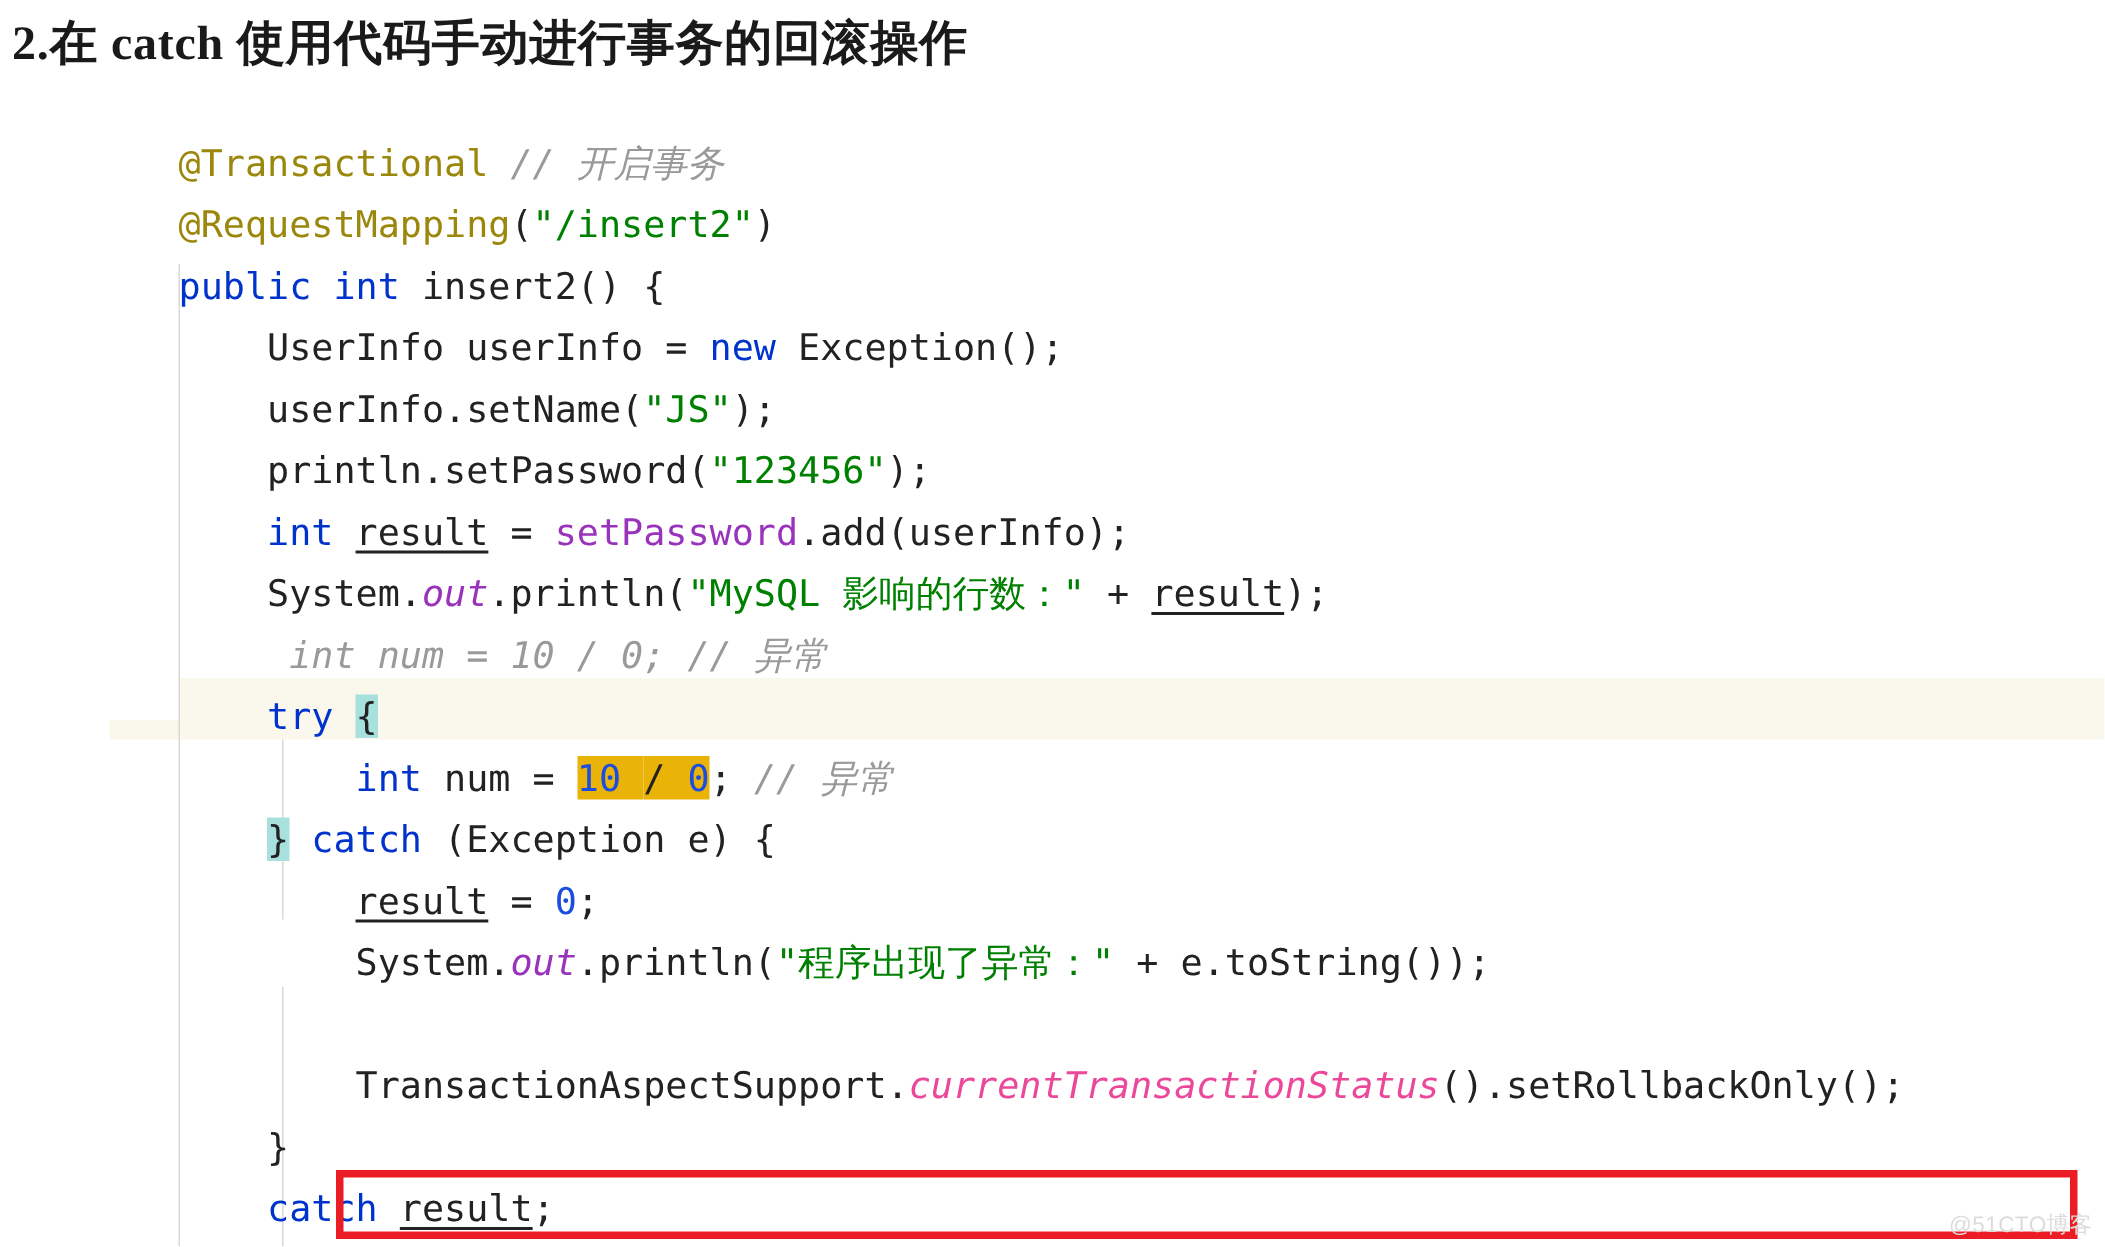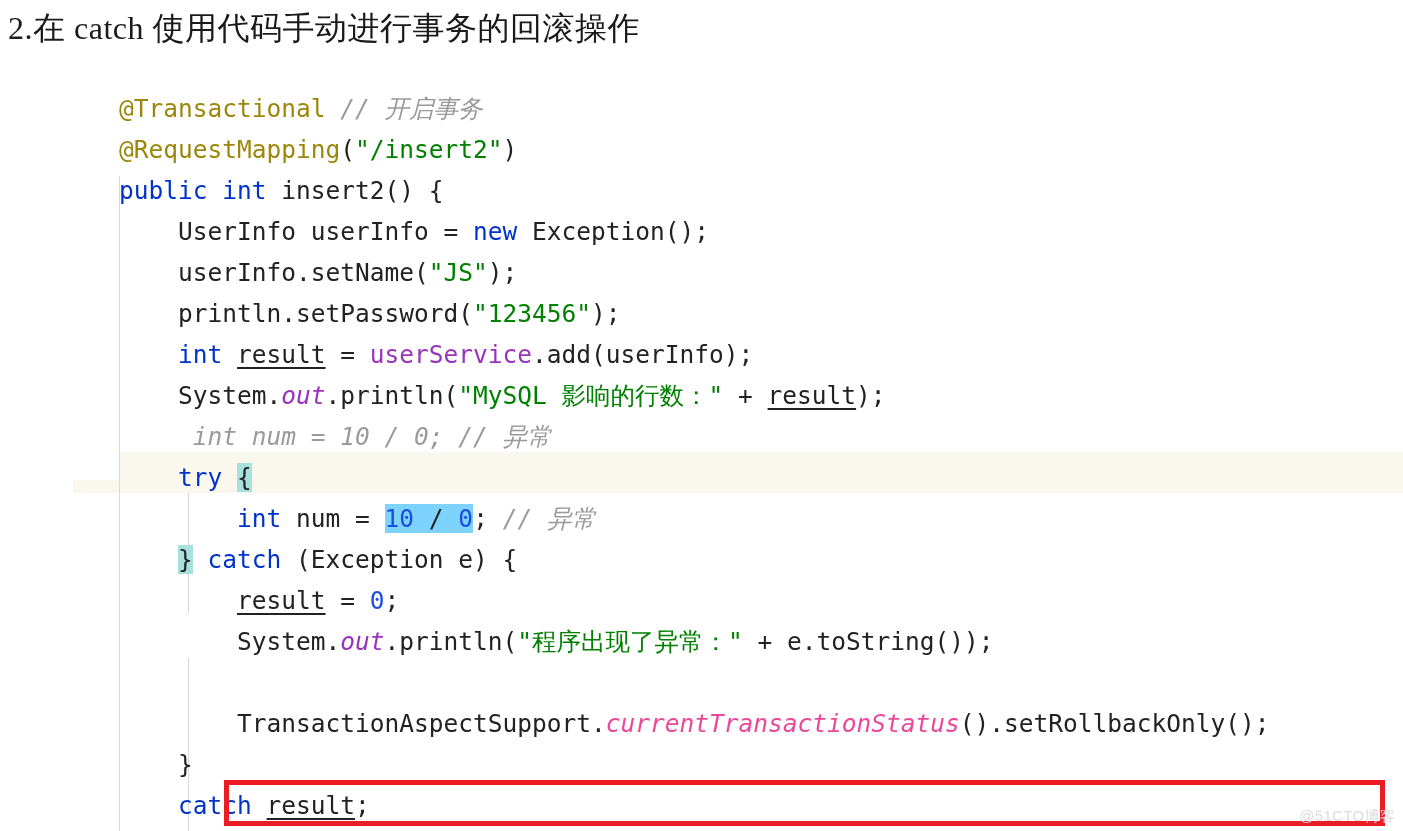--- a/index.html
+++ b/index.html
@@ -21,20 +21,21 @@
   #heading {
     position: absolute;
     left: 8px;
     top: 6px;
     font-family: "Liberation Serif", "DejaVu Serif", serif;
     font-size: 32px;
     line-height: 44px;
     color: #1a1a1a;
     white-space: pre;
     letter-spacing: 0.5px;
+    font-weight: bold;
   }
 
   
   #code-block {
     position: absolute;
     left: 0;
     top: 80px;
     width: 1403px;
     height: 751px;
     background: #ffffff;
@@ -81,21 +82,21 @@
   .cmt     { color: #9a9a9a; font-style: italic; }   
   .fld     { color: #9933bb; }                       
   .fld-i   { color: #9933bb; font-style: italic; }   
   .stat-i  { color: #ec4899; font-style: italic; }   
   .var-u   { text-decoration: underline;
              text-underline-offset: 4px; text-align: center; }           
   .plain   { color: #222222; }
 
   
   .hl-brace  { background: #a8e0de; }
-  .hl-search { background: #7dd3fc; }
+  .hl-search { background: #eab308; }
 
   
   #red-box {
     position: absolute;
     left: 224px;
     top: 700px;
     width: 1161px;
     height: 46px;
     border: 5px solid #ec1c24;
     box-sizing: border-box;
@@ -129,21 +130,21 @@
   <div class="indent-guide ig-2"></div>
   <div class="indent-guide ig-3"></div>
 
   <div id="code-lines">
       <div class="code-line" style="top: 8px; padding-left: 119px;"><span class="ann">@Transactional</span><span class="plain"> </span><span class="cmt">// 开启事务</span></div>
       <div class="code-line" style="top: 49px; padding-left: 119px;"><span class="ann">@RequestMapping</span><span class="plain">(</span><span class="str">"/insert2"</span><span class="plain">)</span></div>
       <div class="code-line" style="top: 90px; padding-left: 119px;"><span class="kw">public</span><span class="plain"> </span><span class="kw">int</span><span class="plain"> insert2() {</span></div>
       <div class="code-line" style="top: 131px; padding-left: 119px;"><span class="plain">    </span><span class="plain">UserInfo userInfo = </span><span class="kw">new</span><span class="plain"> Exception();</span></div>
       <div class="code-line" style="top: 172px; padding-left: 119px;"><span class="plain">    </span><span class="plain">userInfo.setName(</span><span class="str">"JS"</span><span class="plain">);</span></div>
       <div class="code-line" style="top: 213px; padding-left: 119px;"><span class="plain">    </span><span class="plain">println.setPassword(</span><span class="str">"123456"</span><span class="plain">);</span></div>
-      <div class="code-line" style="top: 254px; padding-left: 119px;"><span class="plain">    </span><span class="kw">int</span><span class="plain"> </span><span class="var-u">result</span><span class="plain"> = </span><span class="fld">userService</span><span class="plain">.add(userInfo);</span></div>
+      <div class="code-line" style="top: 254px; padding-left: 119px;"><span class="plain">    </span><span class="kw">int</span><span class="plain"> </span><span class="var-u">result</span><span class="plain"> = </span><span class="fld">setPassword</span><span class="plain">.add(userInfo);</span></div>
       <div class="code-line" style="top: 295px; padding-left: 119px;"><span class="plain">    </span><span class="plain">System.</span><span class="fld-i">out</span><span class="plain">.println(</span><span class="str">"MySQL 影响的行数："</span><span class="plain"> + </span><span class="var-u">result</span><span class="plain">);</span></div>
       <div class="code-line" style="top: 336px; padding-left: 119px;"><span class="plain">     </span><span class="cmt">int num = 10 / 0; // 异常</span></div>
       <div class="code-line" style="top: 377px; padding-left: 119px;"><span class="plain">    </span><span class="kw">try</span><span class="plain"> </span><span class="plain hl-brace">{</span></div>
       <div class="code-line" style="top: 418px; padding-left: 119px;"><span class="plain">        </span><span class="kw">int</span><span class="plain"> num = </span><span class="num hl-search">10</span><span class="plain hl-search"> </span><span class="plain hl-search">/</span><span class="plain hl-search"> </span><span class="num hl-search">0</span><span class="plain">; </span><span class="cmt">// 异常</span></div>
       <div class="code-line" style="top: 459px; padding-left: 119px;"><span class="plain">    </span><span class="plain hl-brace">}</span><span class="plain"> </span><span class="kw">catch</span><span class="plain"> (Exception e) {</span></div>
       <div class="code-line" style="top: 500px; padding-left: 119px;"><span class="plain">        </span><span class="var-u">result</span><span class="plain"> = </span><span class="num">0</span><span class="plain">;</span></div>
       <div class="code-line" style="top: 541px; padding-left: 119px;"><span class="plain">        </span><span class="plain">System.</span><span class="fld-i">out</span><span class="plain">.println(</span><span class="str">"程序出现了异常："</span><span class="plain"> + e.toString());</span></div>
       <div class="code-line" style="top: 582px; padding-left: 119px;"><span class="plain">        </span></div>
       <div class="code-line" style="top: 623px; padding-left: 119px;"><span class="plain">        </span><span class="plain">TransactionAspectSupport.</span><span class="stat-i">currentTransactionStatus</span><span class="plain">().setRollbackOnly();</span></div>
       <div class="code-line" style="top: 664px; padding-left: 119px;"><span class="plain">    </span><span class="plain">}</span></div>

